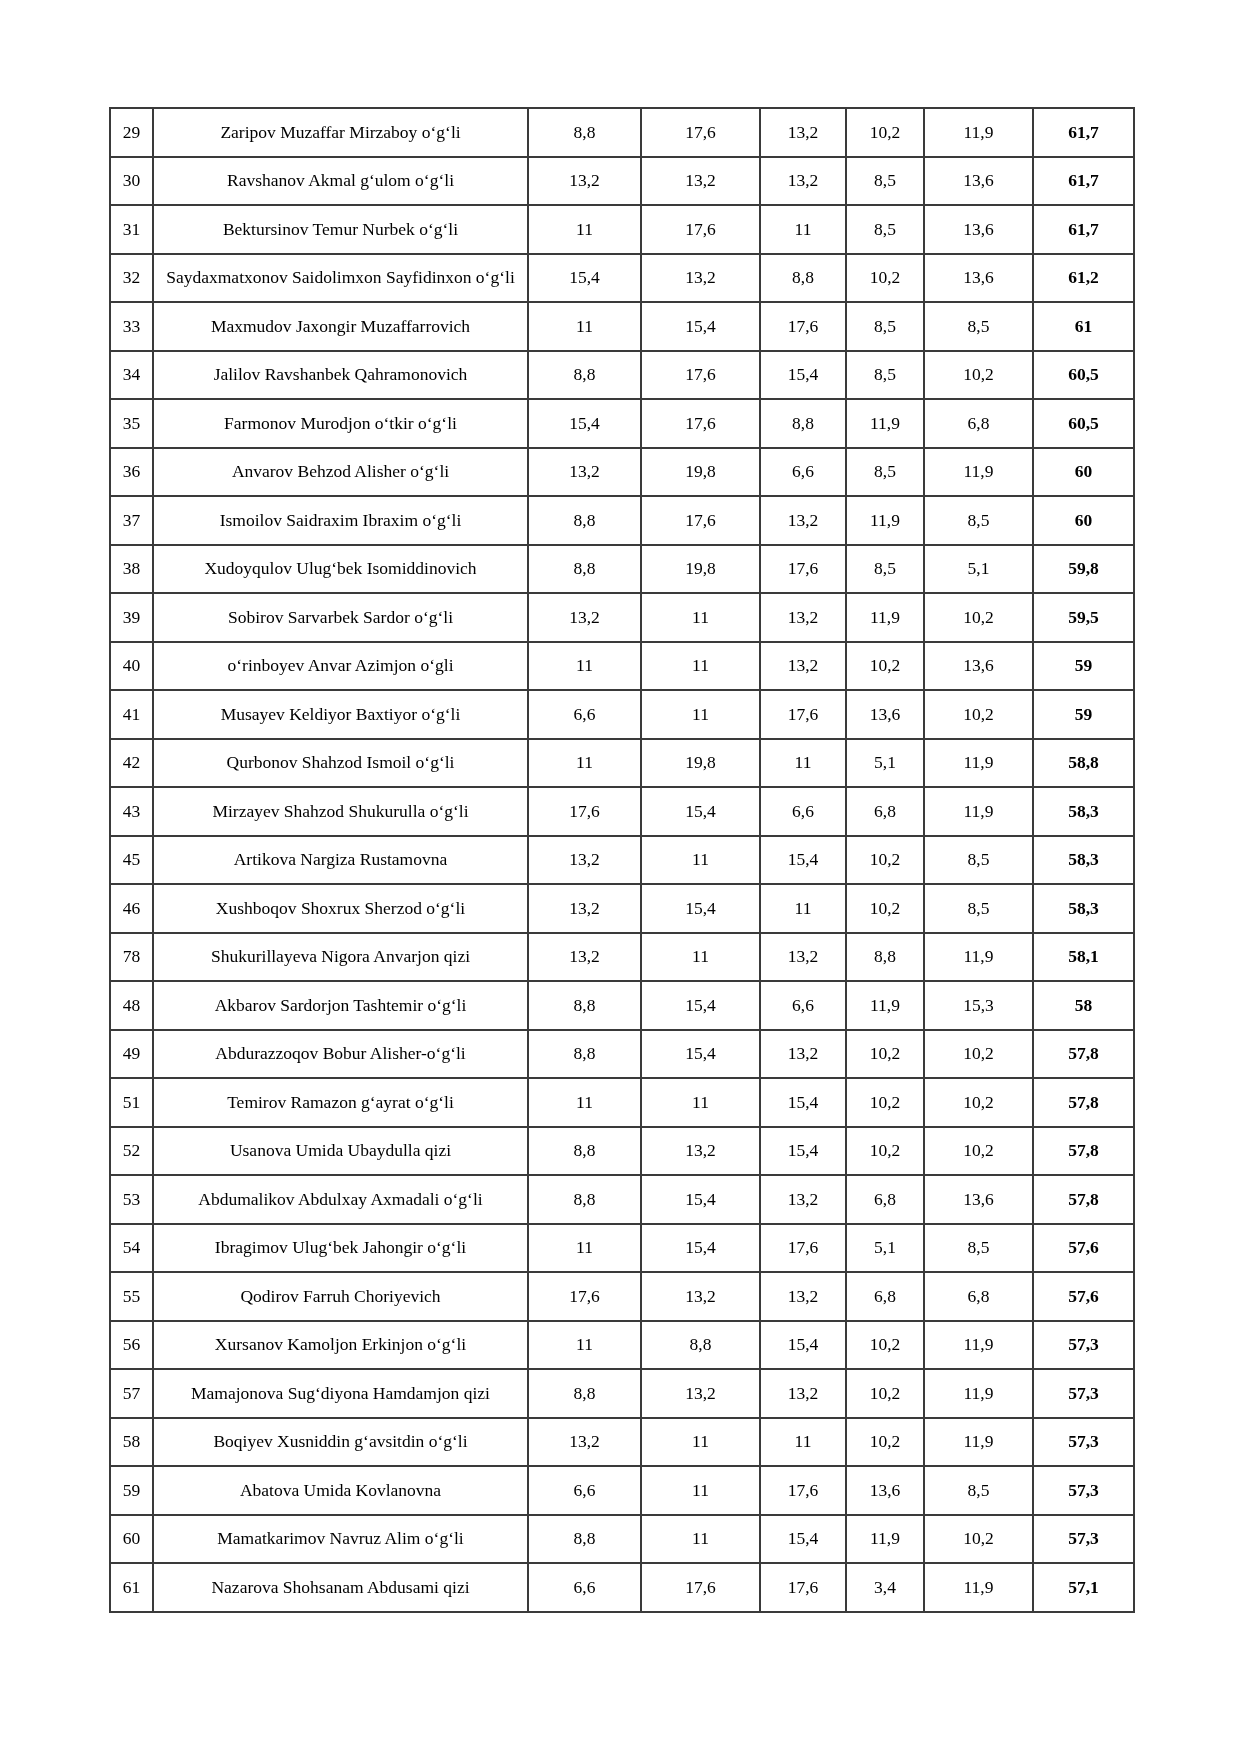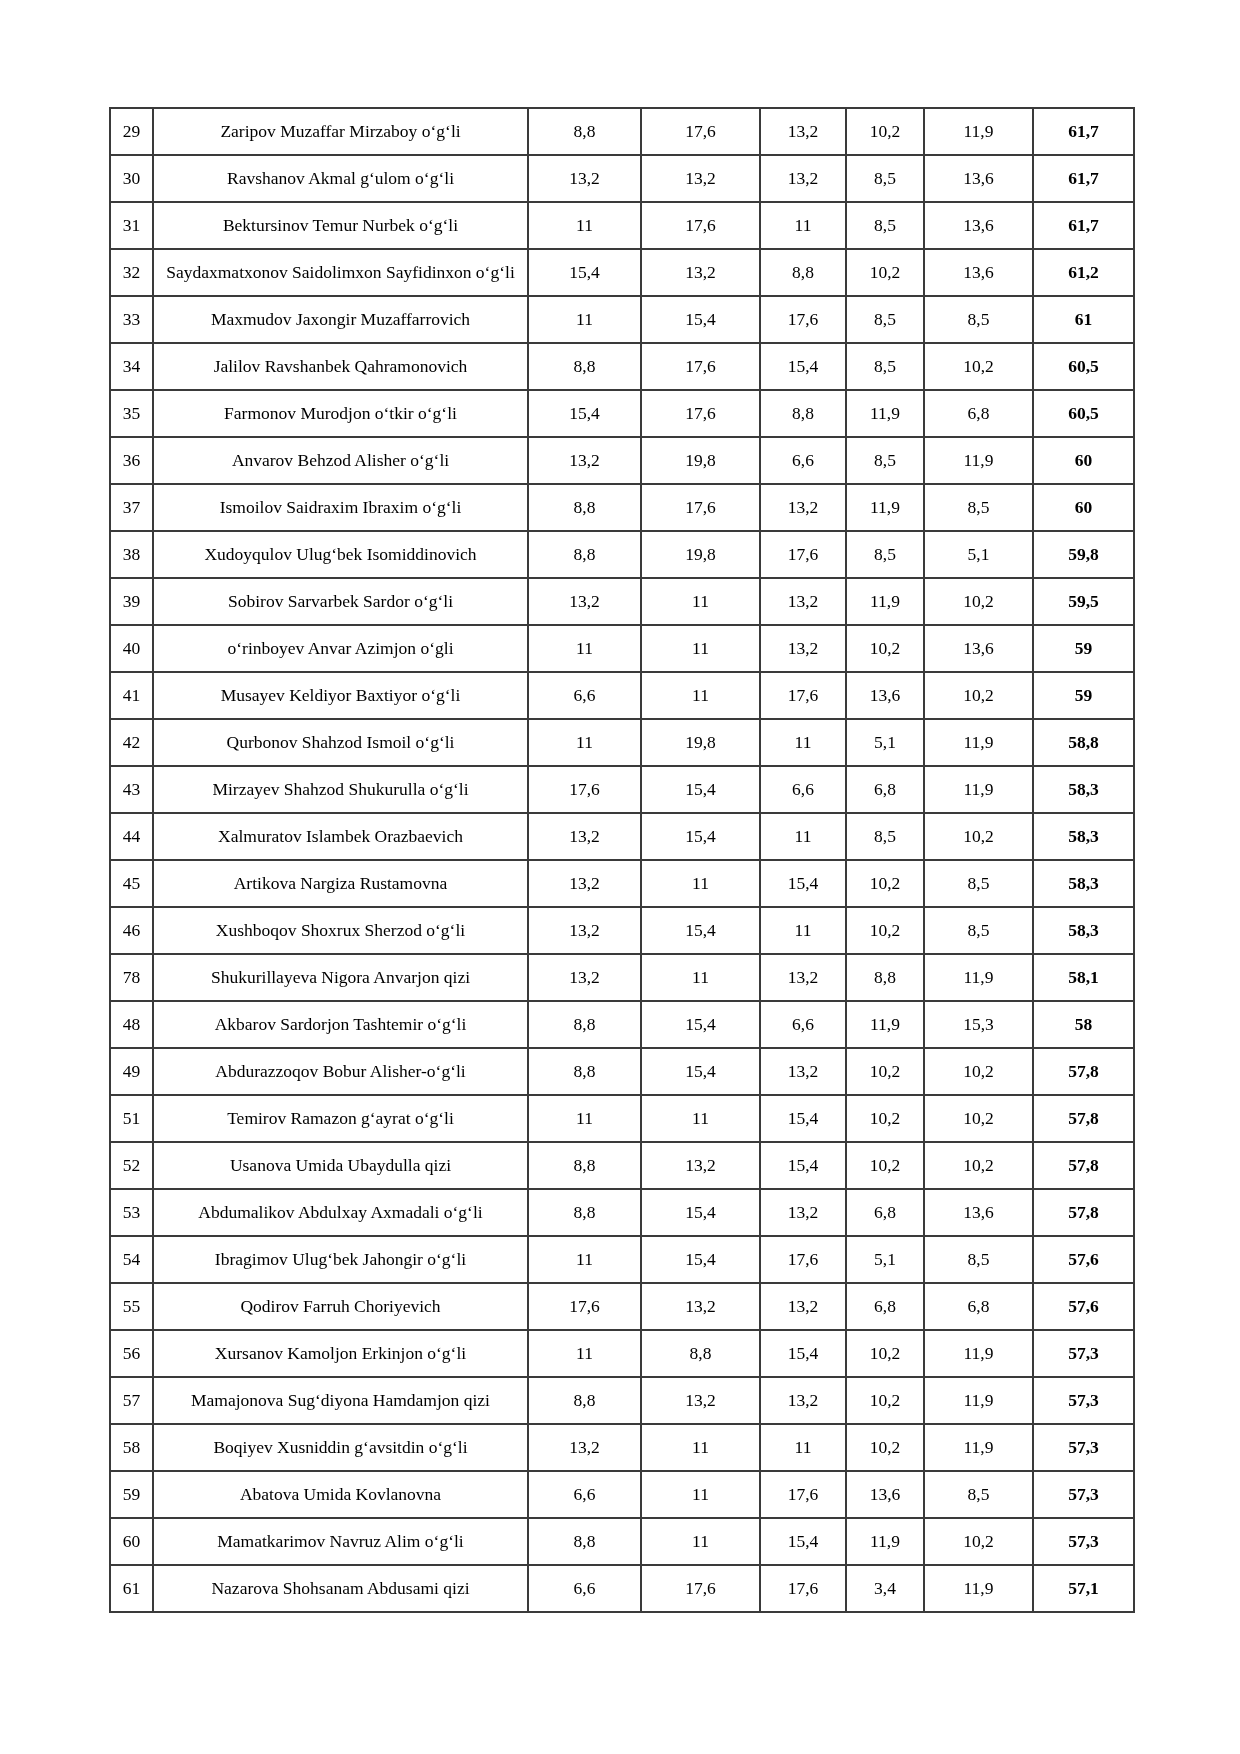--- a/index.html
+++ b/index.html
@@ -208,30 +208,20 @@
           <td class="col-no">43</td>
           <td class="col-name">Mirzayev Shahzod Shukurulla o‘g‘li</td>
           <td class="col-score">17,6</td>
           <td class="col-score">15,4</td>
           <td class="col-score">6,6</td>
           <td class="col-score">6,8</td>
           <td class="col-score">11,9</td>
           <td class="col-total">58,3</td>
         </tr>
         <tr>
-          <td class="col-no">44</td>
-          <td class="col-name">Xalmuratov Islambek Orazbaevich</td>
-          <td class="col-score">13,2</td>
-          <td class="col-score">15,4</td>
-          <td class="col-score">11</td>
-          <td class="col-score">8,5</td>
-          <td class="col-score">10,2</td>
-          <td class="col-total">58,3</td>
-        </tr>
-        <tr>
           <td class="col-no">45</td>
           <td class="col-name">Artikova Nargiza Rustamovna</td>
           <td class="col-score">13,2</td>
           <td class="col-score">11</td>
           <td class="col-score">15,4</td>
           <td class="col-score">10,2</td>
           <td class="col-score">8,5</td>
           <td class="col-total">58,3</td>
         </tr>
         <tr>

